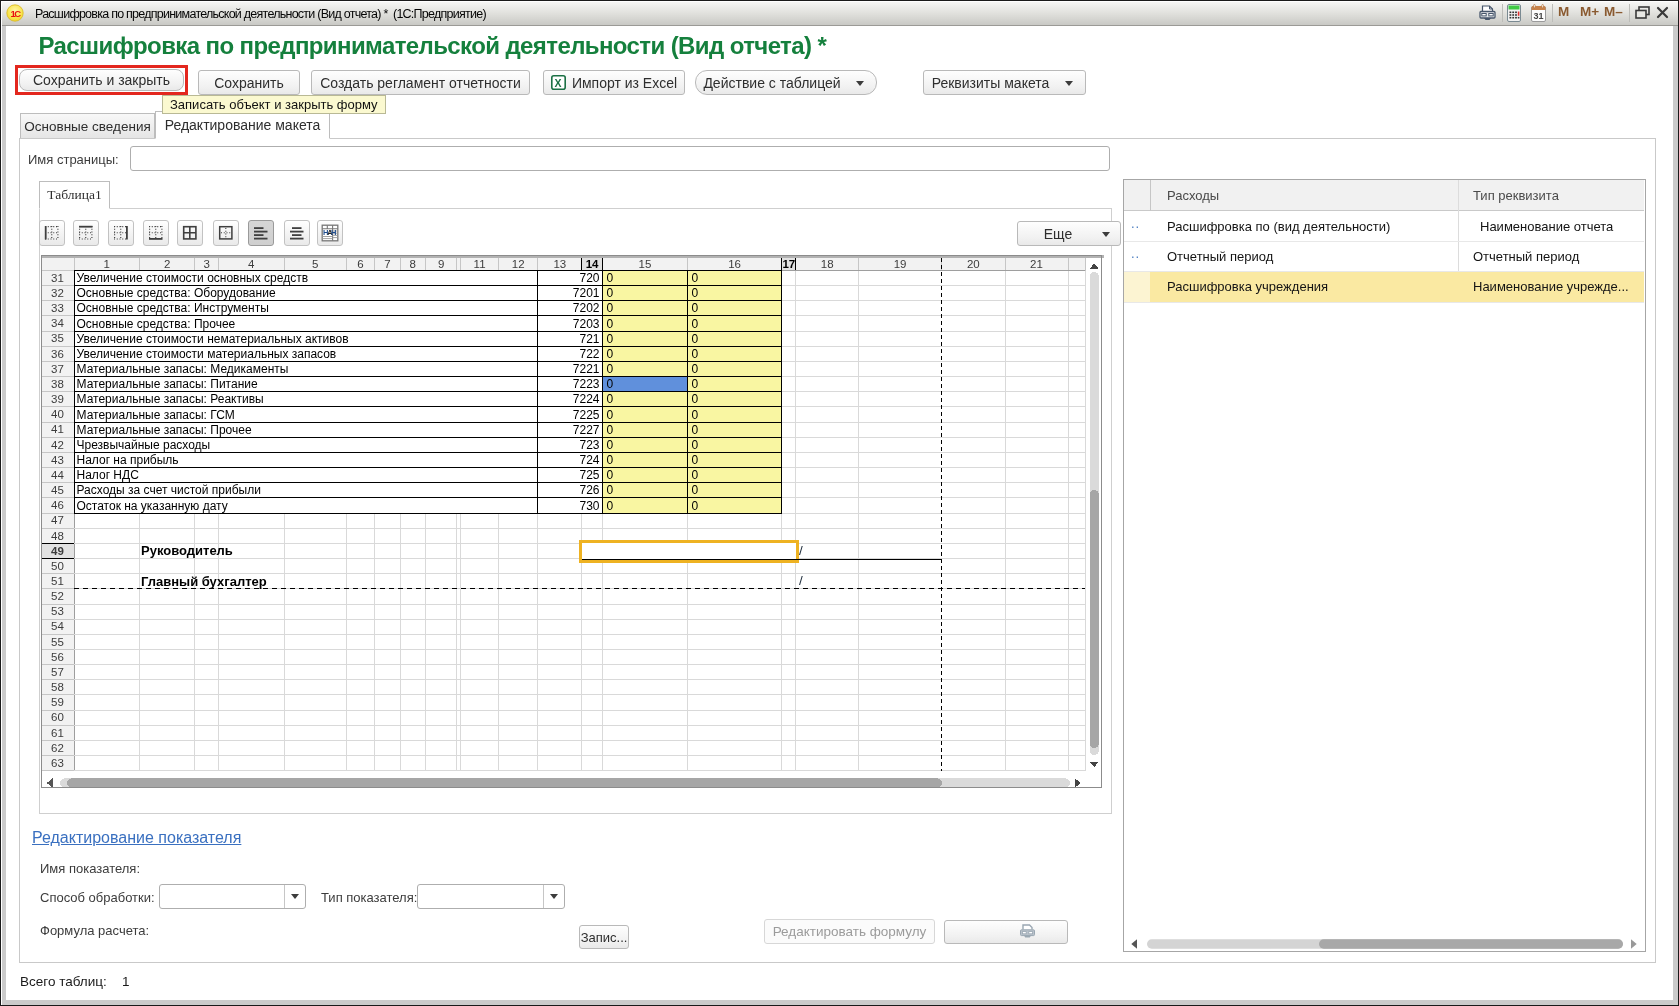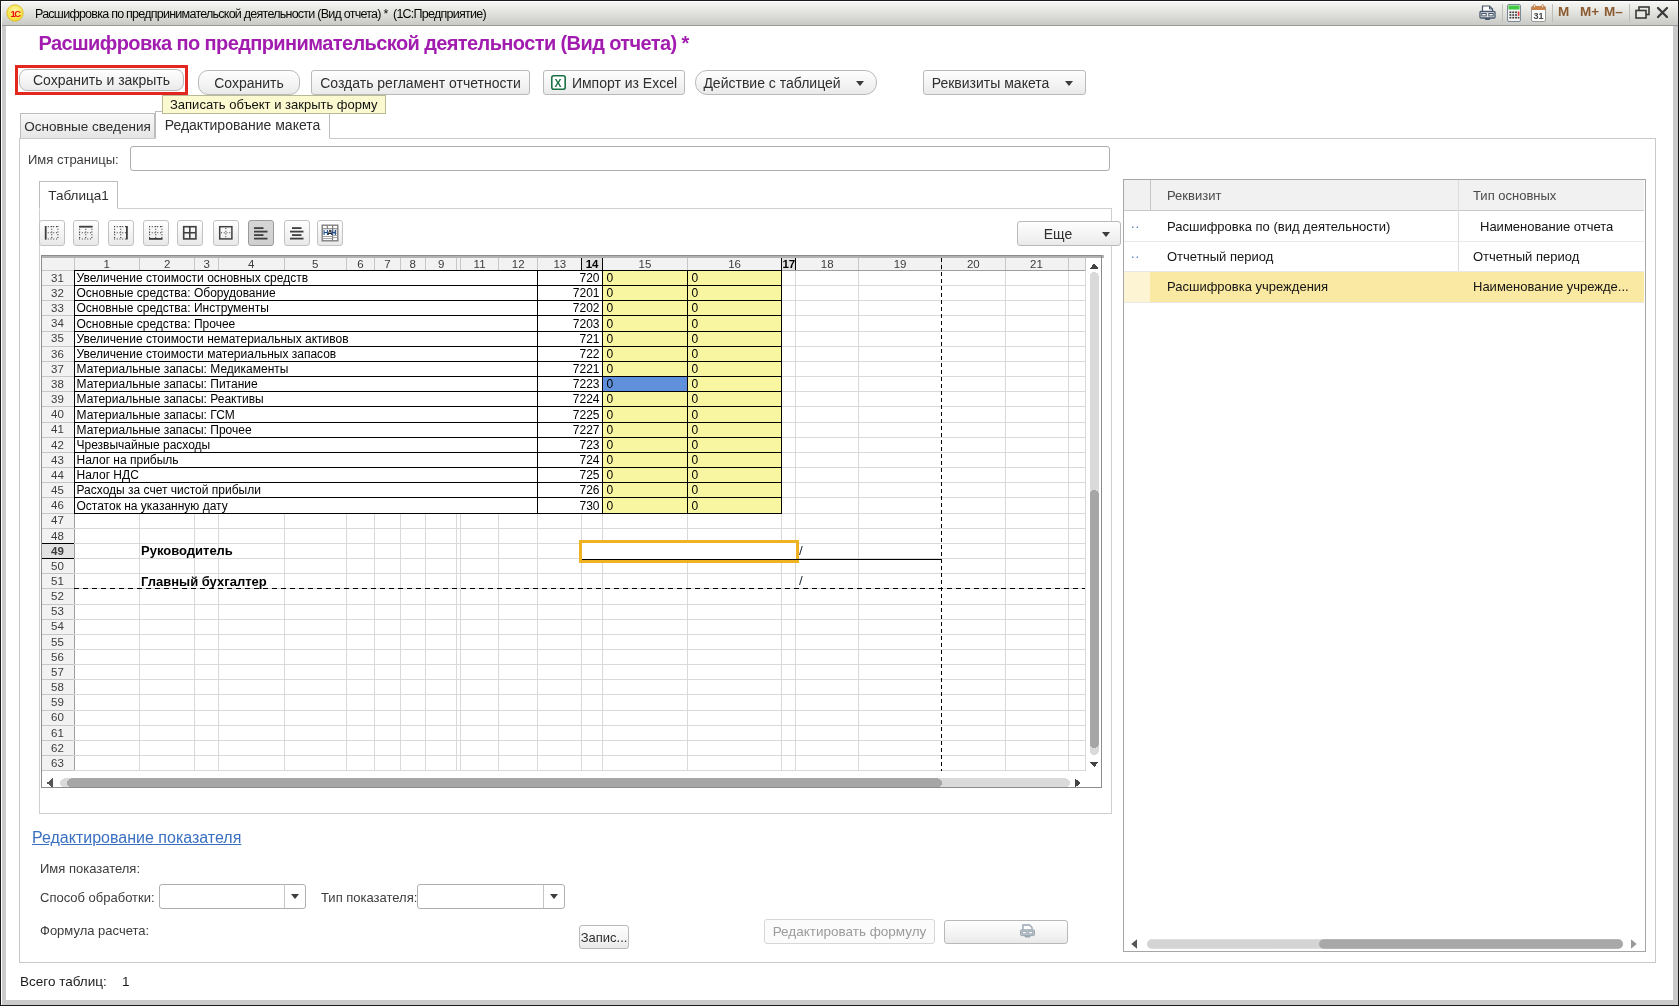--- a/index.html
+++ b/index.html
@@ -72,40 +72,40 @@
 <div class="abs" style="left:1580px;top:4px;font-size:13.5px;font-weight:bold;color:#8a5a30;">M+</div>
 <div class="abs" style="left:1604px;top:4px;font-size:13.5px;font-weight:bold;color:#8a5a30;">M–</div>
 <div class="abs" style="left:1629px;top:4px;width:1px;height:18px;background:#bdbdb9;"></div>
 <svg class="abs" style="left:1635px;top:6px;" width="15" height="13" viewBox="0 0 15 13">
 <rect x="4" y="1" width="10" height="7.5" fill="none" stroke="#3a3a3a" stroke-width="1.6"></rect>
 <rect x="1" y="4.5" width="10" height="7.5" fill="#e8e8e4" stroke="#3a3a3a" stroke-width="1.6"></rect>
 </svg>
 <svg class="abs" style="left:1656px;top:6px;" width="13" height="13" viewBox="0 0 13 13">
 <path d="M2 2 L11 11 M11 2 L2 11" stroke="#3a3a3a" stroke-width="2.2" stroke-linecap="round"></path>
 </svg>
-<div class="abs" style="left:38.5px;top:31.5px;font-size:20px;letter-spacing:-0.6px;font-weight:bold;color:#a21caf;">Расшифровка по предпринимательской деятельности (Вид отчета) *</div>
+<div class="abs" style="left:38.5px;top:31.5px;font-size:24px;letter-spacing:-0.6px;font-weight:bold;color:#15803d;">Расшифровка по предпринимательской деятельности (Вид отчета) *</div>
 <div class="abs" style="left:15px;top:65px;width:173px;height:30px;border:3px solid #e3271e;"></div>
 <div class="btn" style="left:19px;top:69px;width:165px;height:22px;border-radius:8px;">Сохранить и закрыть</div>
-<div class="btn" style="left:198px;top:70px;width:102px;height:25px;border-radius:10px;">Сохранить</div>
+<div class="btn" style="left:198px;top:70px;width:102px;height:25px;">Сохранить</div>
 <div class="btn" style="left:311px;top:70px;width:219px;height:25px;">Создать регламент отчетности</div>
 <div class="btn" style="left:543px;top:70px;width:142px;height:25px;">
 <svg width="15" height="15" viewBox="0 0 15 15" style="margin-right:6px;">
 <rect x="0.8" y="0.8" width="13.4" height="13.4" rx="2" fill="#fff" stroke="#1b7044" stroke-width="1.6"></rect>
 <text x="3.4" y="11.5" font-family="Liberation Sans" font-size="10.5" font-weight="bold" fill="#1b7044">X</text>
 </svg>Импорт из Excel</div>
 <div class="btn" style="left:695px;top:70px;width:182px;height:25px;padding-right:28px;border-radius:12px;">Действие с таблицей<span class="car" style="position:absolute;right:12px;top:10px;"></span></div>
 <div class="btn" style="left:887px;top:70px;width:163px;height:25px;padding-right:28px;margin-left:36px;">Реквизиты макета<span class="car" style="position:absolute;right:12px;top:10px;"></span></div>
 <div class="abs" style="left:162px;top:95px;height:19px;background:#fbf9d0;z-index:6;border:1px solid #b9b995;font-size:13px;color:#111;padding:0 7px;line-height:17px;white-space:nowrap;">Записать объект и закрыть форму</div>
 <div class="abs" style="left:19px;top:138px;width:1637px;height:825px;border:1px solid #c9c9c9;background:#fff;"></div>
 <div class="tab" style="left:20px;top:113px;width:135px;height:25px;background:linear-gradient(#f8f8f8,#e5e5e5);border-bottom:none;font-size:13.5px;">Основные сведения</div>
 <div class="tab" style="left:155px;top:111px;width:175px;height:28px;background:#fff;border-bottom:1px solid #fff;z-index:3;font-size:14px;">Редактирование макета</div>
 <div class="lbl" style="left:28px;top:152px;">Имя страницы:</div>
 <div class="abs" style="left:130px;top:146px;width:980px;height:25px;background:#fff;border:1px solid #aeaeae;border-radius:3px;"></div>
 <div class="abs" style="left:39px;top:208px;width:1073px;height:606px;border:1px solid #cfcfcf;background:#fff;"></div>
-<div class="tab" style="left:39px;top:181px;width:79px;height:28px;background:#fff;border:1px solid #bdbdbd;border-bottom:1px solid #fff;z-index:3;font-size:13.5px;">Таблица1</div>
+<div class="tab" style="left:39px;top:181px;width:71px;height:28px;background:#fff;border:1px solid #bdbdbd;border-bottom:1px solid #fff;z-index:3;font-size:13.5px;font-family:Liberation Serif, serif;">Таблица1</div>
 <div class="abs" style="left:39px;top:220px;width:26px;height:26px;background:linear-gradient(#ffffff,#e9e9e9);border:1px solid #c2c2c2;border-radius:3px;"></div>
 <div class="abs" style="left:73.3px;top:220px;width:26px;height:26px;background:linear-gradient(#ffffff,#e9e9e9);border:1px solid #c2c2c2;border-radius:3px;"></div>
 <div class="abs" style="left:108.1px;top:220px;width:26px;height:26px;background:linear-gradient(#ffffff,#e9e9e9);border:1px solid #c2c2c2;border-radius:3px;"></div>
 <div class="abs" style="left:142.5px;top:220px;width:26px;height:26px;background:linear-gradient(#ffffff,#e9e9e9);border:1px solid #c2c2c2;border-radius:3px;"></div>
 <div class="abs" style="left:177.2px;top:220px;width:26px;height:26px;background:linear-gradient(#ffffff,#e9e9e9);border:1px solid #c2c2c2;border-radius:3px;"></div>
 <div class="abs" style="left:213.0px;top:220px;width:26px;height:26px;background:linear-gradient(#ffffff,#e9e9e9);border:1px solid #c2c2c2;border-radius:3px;"></div>
 <div class="abs" style="left:248.4px;top:220px;width:26px;height:26px;background:linear-gradient(#d6d6d6,#cfcfcf);border:1px solid #9a9a9a;border-radius:3px;"></div>
 <div class="abs" style="left:284.2px;top:220px;width:26px;height:26px;background:linear-gradient(#ffffff,#e9e9e9);border:1px solid #c2c2c2;border-radius:3px;"></div>
 <div class="abs" style="left:316.5px;top:220px;width:26px;height:26px;background:linear-gradient(#ffffff,#e9e9e9);border:1px solid #c2c2c2;border-radius:3px;"></div>
 <svg class="abs" style="left:41px;top:222px;" width="22" height="22" viewBox="0 0 22 22">
@@ -464,22 +464,22 @@
     <rect x="1048.5" y="235" width="9.4" height="258" rx="4.7" fill="#a6a6a6"></rect>
     <polygon points="1048.5,506.5 1057.9,506.5 1053.2,512.2" fill="#444"></polygon>
     <polygon points="11.5,523.3 11.5,532.7 5.8,528" fill="#555"></polygon>
     <rect x="19" y="523.3" width="1010" height="9.4" rx="4.7" fill="#dadada"></rect>
     <rect x="26" y="523.3" width="875" height="9.4" rx="4.7" fill="#a6a6a6"></rect>
     <polygon points="1034,523.3 1034,532.7 1039.7,528" fill="#444"></polygon>
     <rect x="0.5" y="0.5" width="1060" height="532" fill="none" stroke="#8c8c8c" stroke-width="1"></rect>
   </svg>
 <div class="abs" style="left:1123px;top:179px;width:523px;height:773px;border:1px solid #a6a6a6;background:#fff;">
 <div style="position:absolute;left:0;top:0;width:520px;height:31px;background:#f1f1f1;border-bottom:1px solid #c9c9c9;"></div>
-<div style="position:absolute;left:43px;top:8px;font-size:13px;color:#4a4a4a;">Реквизит</div>
-<div style="position:absolute;left:349px;top:8px;font-size:13px;color:#4a4a4a;">Тип основных</div>
+<div style="position:absolute;left:43px;top:8px;font-size:13px;color:#4a4a4a;">Расходы</div>
+<div style="position:absolute;left:349px;top:8px;font-size:13px;color:#4a4a4a;">Тип реквизита</div>
 <div style="position:absolute;left:25.9px;top:0;width:1px;height:31px;background:#c6c6c6;"></div>
 <div style="position:absolute;left:333.7px;top:0;width:1px;height:122px;background:#dcdcdc;"></div>
 <div style="position:absolute;left:0;top:61.1px;width:520px;height:1px;background:#e8e8e8;"></div>
 <div style="position:absolute;left:7px;top:35.8px;font-size:13px;color:#4a7cc0;letter-spacing:1px;">..</div>
 <div style="position:absolute;left:43px;top:38.8px;font-size:13px;color:#141414;">Расшифровка по (вид деятельности)</div>
 <div style="position:absolute;left:349px;top:38.8px;font-size:13px;color:#141414;margin-left:7px;">Наименование отчета</div>
 <div style="position:absolute;left:0;top:91.4px;width:520px;height:1px;background:#e8e8e8;"></div>
 <div style="position:absolute;left:7px;top:66.1px;font-size:13px;color:#4a7cc0;letter-spacing:1px;">..</div>
 <div style="position:absolute;left:43px;top:69.1px;font-size:13px;color:#141414;">Отчетный период</div>
 <div style="position:absolute;left:349px;top:69.1px;font-size:13px;color:#141414;">Отчетный период</div>

